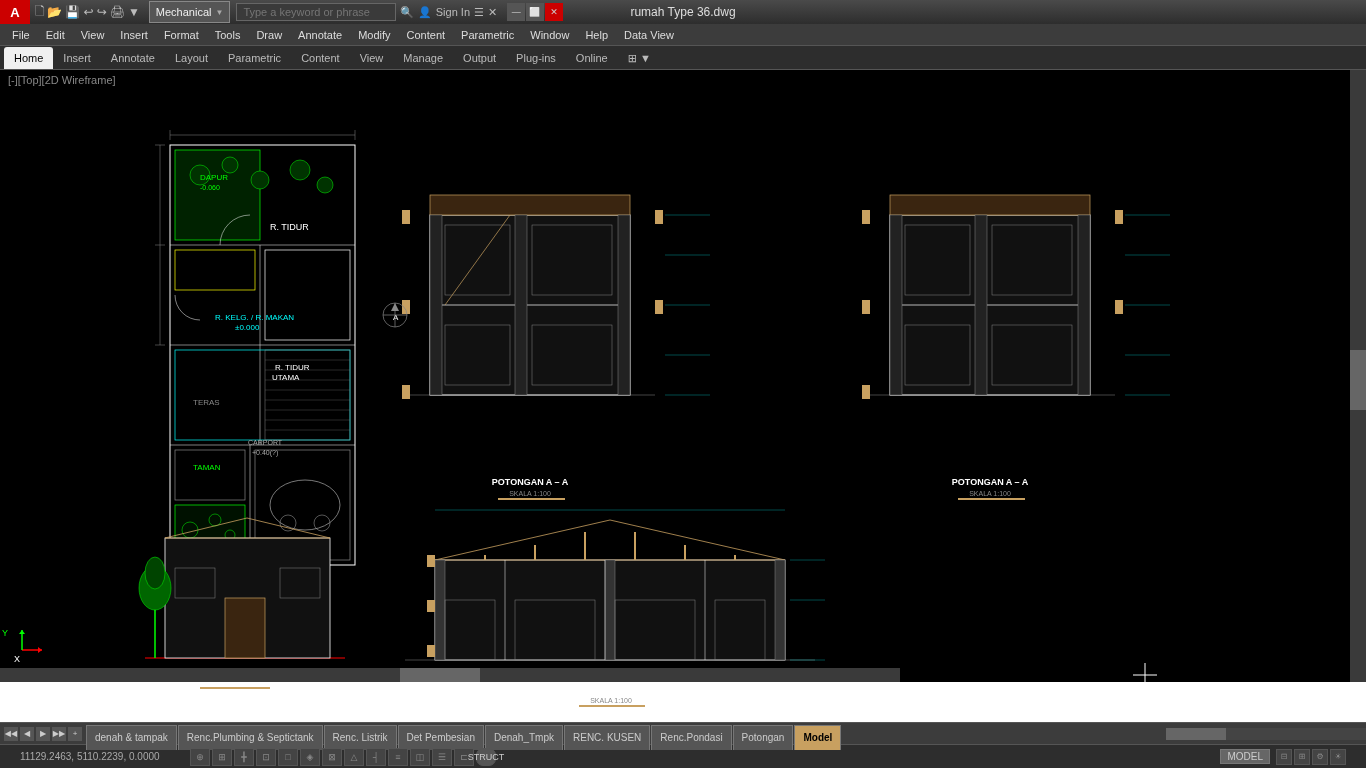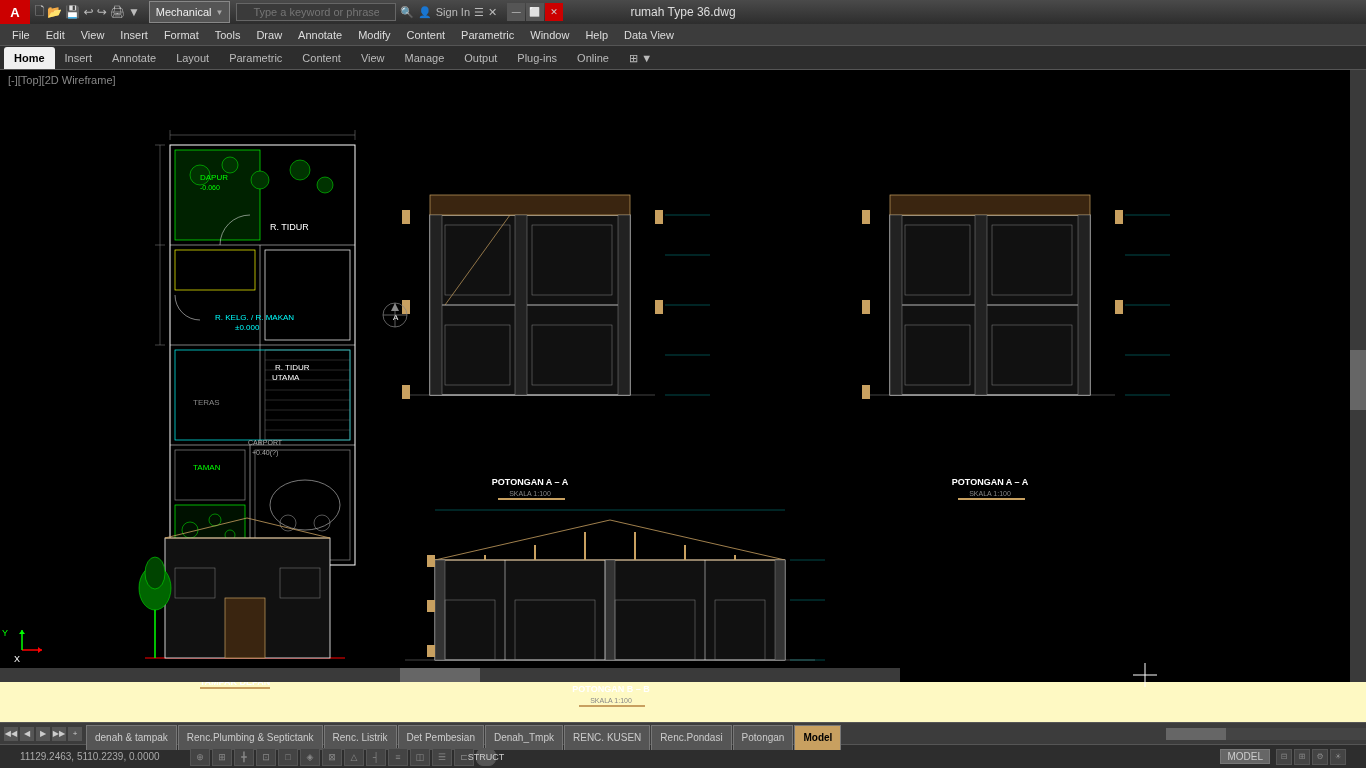--- a/index.html
+++ b/index.html
@@ -38,21 +38,21 @@
     }
     #titlebar .workspace-selector::after {
       content: '▼'; font-size: 8px; margin-left: 4px; color: #aaa;
     }
     #titlebar .file-title {
       flex: 1; text-align: center; font-size: 12px; color: #ddd;
       position: absolute; left: 50%; transform: translateX(-50%);
     }
     #titlebar .search-box {
       background: #3a3a3a; border: 1px solid #666;
-      height: 18px; width: 160px; padding: 0 16px;
+      height: 18px; width: 160px; padding: 0 6px;
       color: #aaa; font-size: 11px; outline: none;
       margin-left: auto;
     }
     #titlebar .title-right {
       display: flex; align-items: center; gap: 4px; padding: 0 6px;
       flex-shrink: 0;
     }
     #titlebar .title-right span {
       color: #bbb; font-size: 11px; cursor: pointer;
     }
@@ -96,39 +96,39 @@
       cursor: pointer;
       color: #bbb;
       border-top-left-radius: 3px;
       border-top-right-radius: 3px;
       height: 22px;
       display: flex; align-items: center;
     }
     .ribbon-tab.active {
       background: #f0f0f0;
       color: #000;
-      font-weight: bold;
+      font-weight: normal;
     }
 
     
     #ribbon-panel {
       height: 68px;
       background: #f0f0f0;
       border-bottom: 2px solid #999;
       display: flex;
       align-items: stretch;
       padding: 2px 4px;
       gap: 2px;
       overflow: hidden;
     }
 
     
     #drawing-area {
       position: relative;
-      background: #fef9c3;
+      background: #ffffff;
       overflow: hidden;
     }
 
     
     #view-label {
       position: absolute;
       top: 4px; left: 8px;
       color: #888;
       font-size: 11px;
       z-index: 10;

